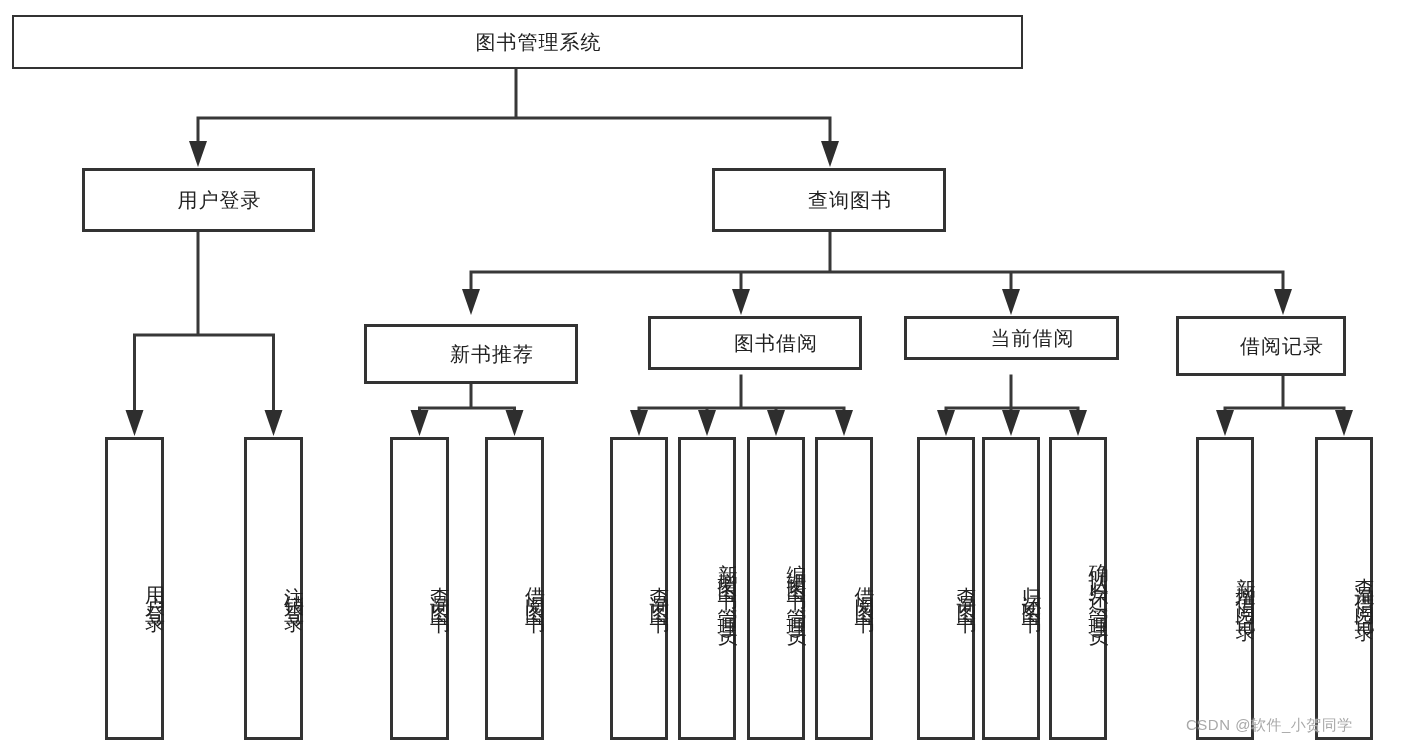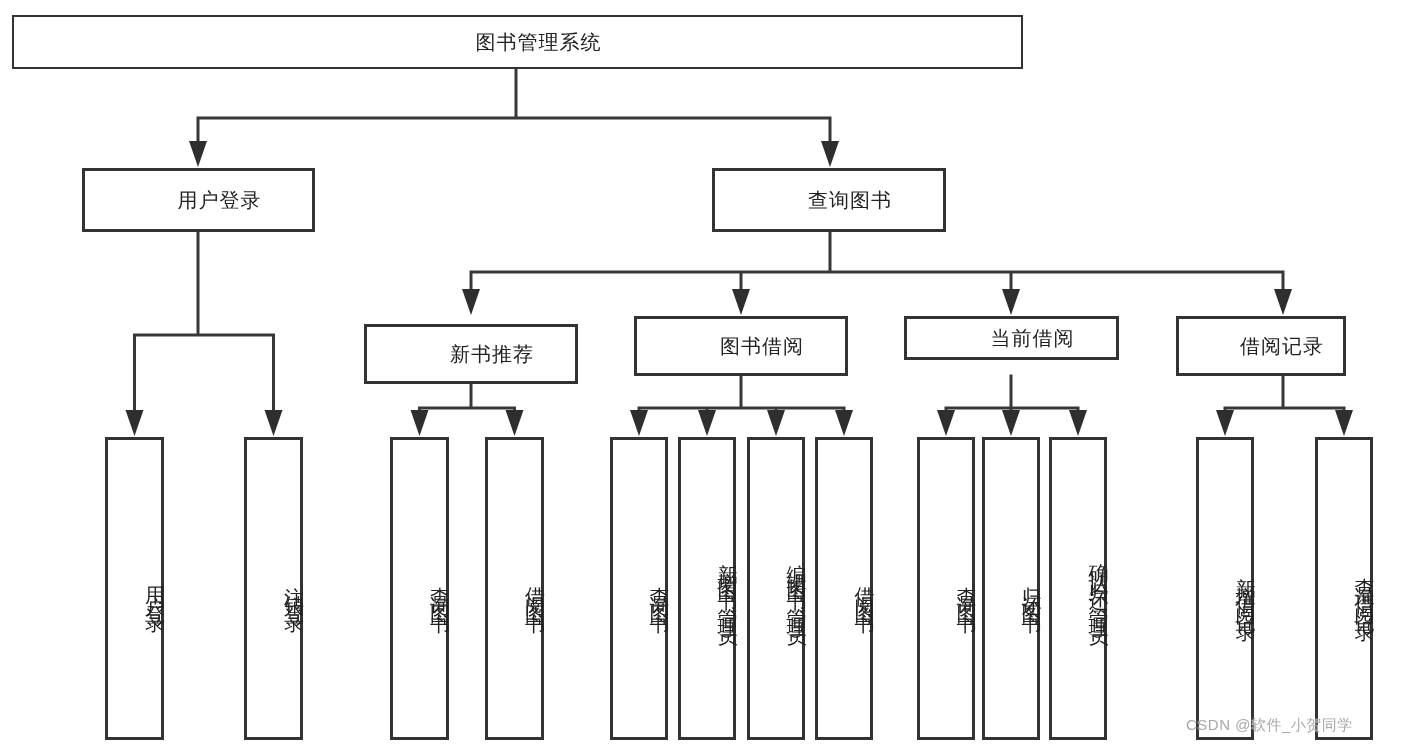--- a/index.html
+++ b/index.html
@@ -103,21 +103,21 @@
   <div class="node" style="left:82px; top:168px; width:233px; height:64px;">
     <span class="hlabel">用户登录</span>
   </div>
   <div class="node" style="left:712px; top:168px; width:234px; height:64px;">
     <span class="hlabel">查询图书</span>
   </div>
 
   <div class="node" style="left:364px; top:324px; width:214px; height:60px;">
     <span class="hlabel">新书推荐</span>
   </div>
-  <div class="node" style="left:634px; top:316px; width:214px; height:60px;">
+  <div class="node" style="left:648px; top:316px; width:214px; height:54px;">
     <span class="hlabel">图书借阅</span>
   </div>
   <div class="node" style="left:904px; top:316px; width:215px; height:44px;">
     <span class="hlabel">当前借阅</span>
   </div>
   <div class="node" style="left:1176px; top:316px; width:170px; height:60px;">
     <span class="hlabel">借阅记录</span>
   </div>
 
   <div class="node" style="left:105px; top:437px; width:59px; height:303px;">

